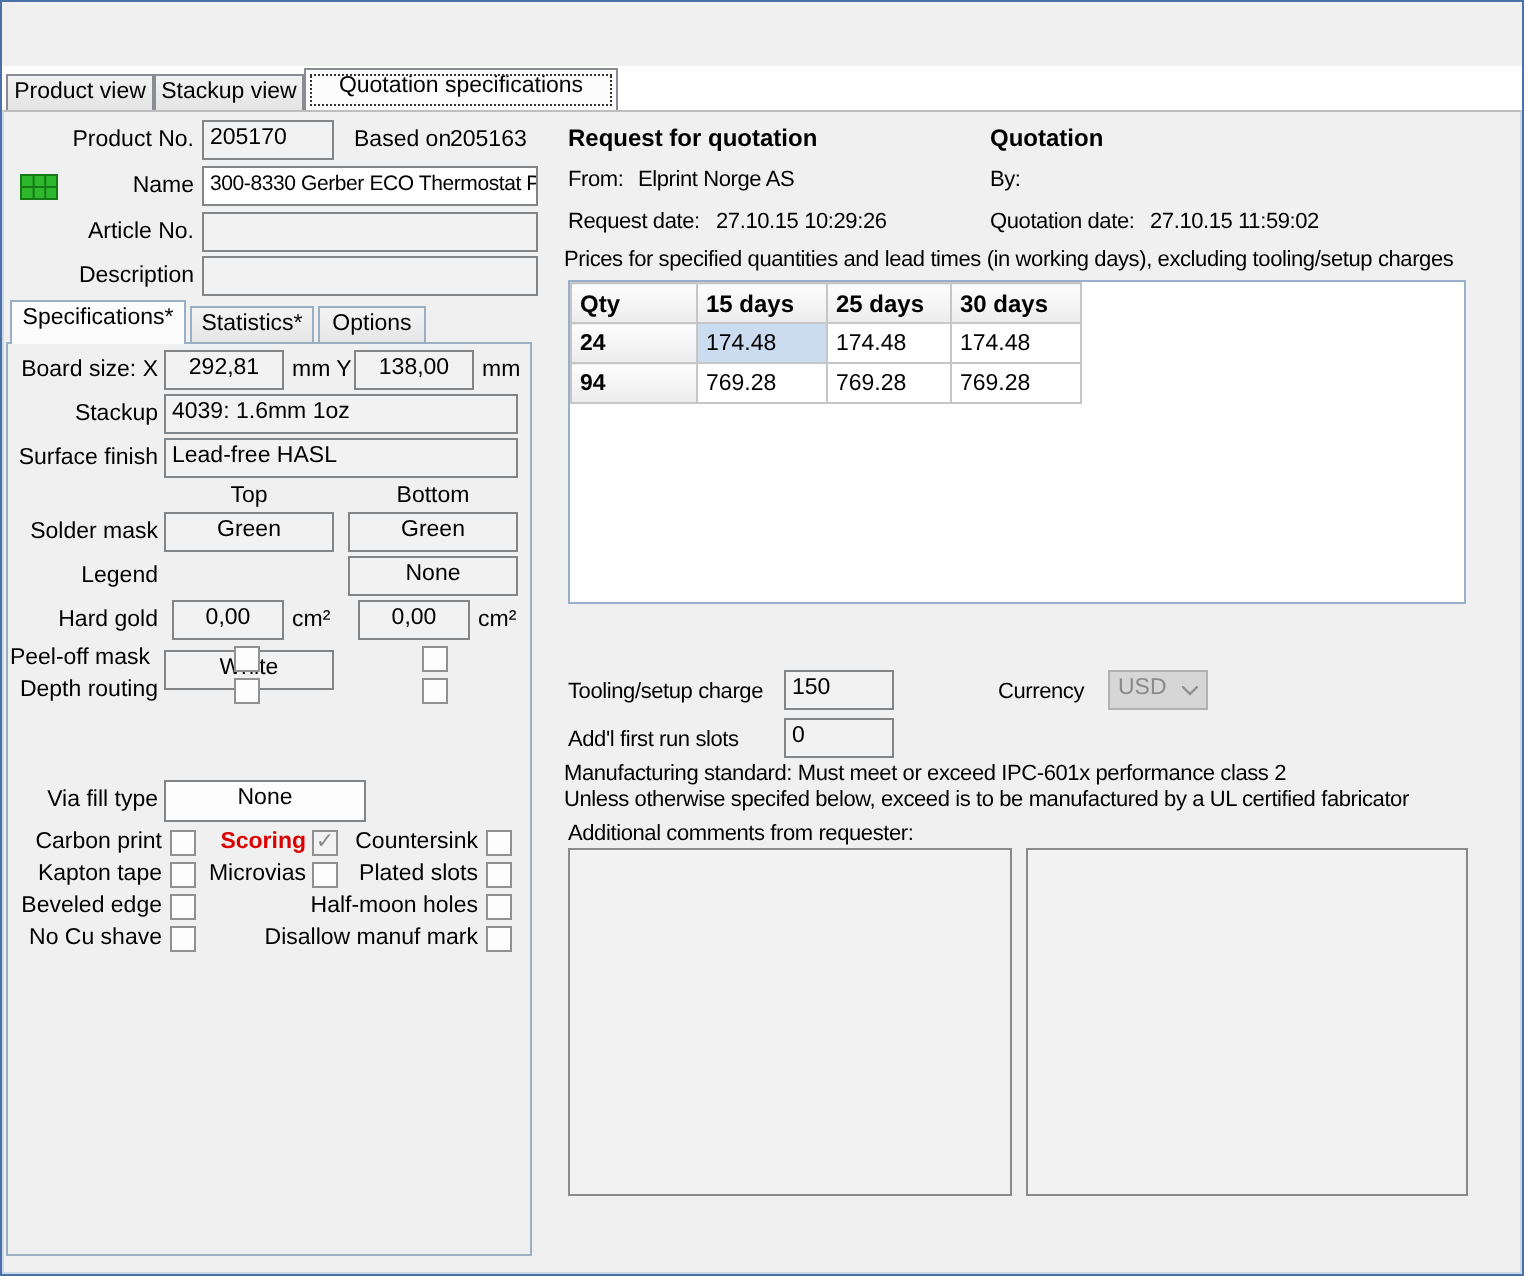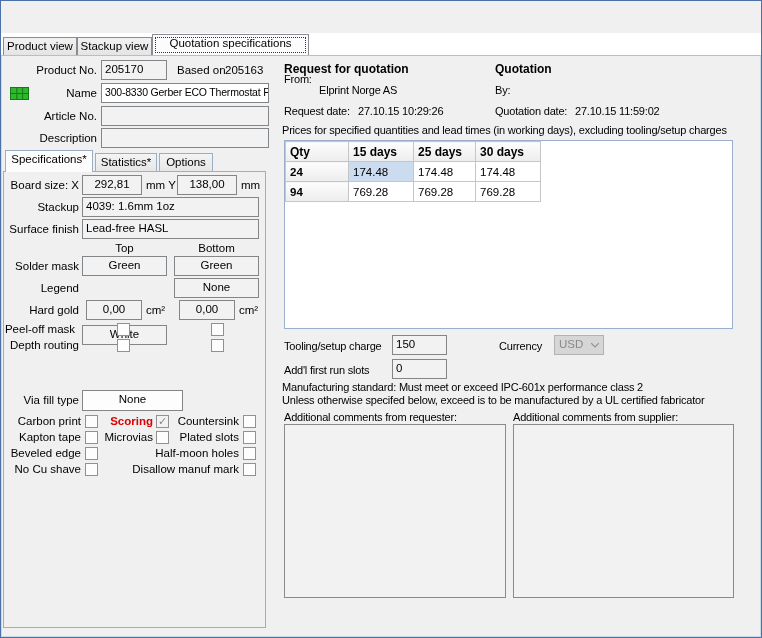--- a/index.html
+++ b/index.html
@@ -32,21 +32,21 @@
   .tb.white { background:#fff; }
   .tb.center { text-align:center; }
   .cb { position:absolute; width:13px; height:13px; border:1px solid #8f9193; background:#fdfdfd; font-size:11px; line-height:11px; text-align:center; color:#8a8a8a; }
   .cb.on::after { content:"✓"; }
   .red { color:var(--scoring-red,#d00); font-weight:bold; }
   
   .itab { position:absolute; font-size:11.5px; text-align:center; border:1px solid #9aafc4; border-bottom:none; background:linear-gradient(#f4f4f4,#e6e6e6); padding-top:2px; white-space:nowrap; }
   .itab.active { background:#fcfcfc; z-index:3; }
   .ipage { position:absolute; left:2px; top:170px; width:263px; height:457px; border:1px solid #9aafc4; background:#f0f0f0; }
   
-  .gridwrap { position:absolute; left:283px; top:139px; width:449px; height:189px; background:#fff; border:1px solid var(--table-border,#99b0cc); overflow:hidden; }
+  .gridwrap { position:absolute; left:283px; top:139px; width:449px; height:162px; background:#fff; border:1px solid var(--table-border,#99b0cc); overflow:hidden; }
   table.grid { border-collapse:collapse; font-size:11.5px; }
   table.grid th, table.grid td { border:1px solid #c6c6c6; height:20px; padding:1px 4px; text-align:left; vertical-align:middle; white-space:nowrap; }
   table.grid thead th { background:linear-gradient(#fdfdfd,#ececec); font-weight:bold; font-size:12px; }
   table.grid tbody th { background:linear-gradient(#fdfdfd,#ececec); font-weight:bold; }
   table.grid td { background:#fff; }
   table.grid td.sel { background:var(--selected-cell,#ccdcf0); }
   col.c0 { width:63px; } col.c1 { width:65px; } col.c2 { width:62px; } col.c3 { width:65px; }
   
   .rtxt { position:absolute; font-size:11px; letter-spacing:-0.2px; white-space:nowrap; }
   .rhead { position:absolute; font-size:12px; font-weight:bold; white-space:nowrap; }
@@ -152,21 +152,21 @@
   <span class="cb" style="left:242px;top:446px;"></span>
 
   <span class="lbl rlbl" style="left:0px;top:462px;width:80px;">No Cu shave</span>
   <span class="cb" style="left:84px;top:462px;"></span>
   <span class="lbl rlbl" style="left:100px;top:462px;width:138px;">Disallow manuf mark</span>
   <span class="cb" style="left:242px;top:462px;"></span>
 
   <span class="rhead" style="left:283px;top:61px;">Request for quotation</span>
   <span class="rhead" style="left:494px;top:61px;">Quotation</span>
 
-  <span class="rtxt" style="left:283px;top:72px;">From:</span>
+  <span class="rtxt" style="left:283px;top:83px;">From:</span>
   <span class="rtxt" style="left:318px;top:83px;">Elprint Norge AS</span>
   <span class="rtxt" style="left:494px;top:83px;">By:</span>
 
   <span class="rtxt" style="left:283px;top:104px;">Request date:</span>
   <span class="rtxt" style="left:357px;top:104px;">27.10.15 10:29:26</span>
   <span class="rtxt" style="left:494px;top:104px;">Quotation date:</span>
   <span class="rtxt" style="left:574px;top:104px;">27.10.15 11:59:02</span>
 
   <span class="rtxt" style="left:281px;top:123px;">Prices for specified quantities and lead times (in working days), excluding tooling/setup charges</span>
 
@@ -212,17 +212,16 @@
         <path d="M0 0 L4 4 L8 0" fill="none" stroke="#909090" stroke-width="1.2"></path>
       </svg>
   </div>
   <span class="rtxt" style="left:283px;top:363px;">Add'l first run slots</span>
   <div class="tb" style="left:391px;top:358px;width:55px;">0</div>
 
   <span class="rtxt" style="left:281px;top:380px;">Manufacturing standard: Must meet or exceed IPC-601x performance class 2</span>
   <span class="rtxt" style="left:281px;top:393px;">Unless otherwise specifed below, exceed is to be manufactured by a UL certified fabricator</span>
 
   <span class="rtxt" style="left:283px;top:410px;">Additional comments from requester:</span>
-  <span class="rtxt" style="left:512px;top:410px;">Additional comments from supplier:</span>
   <textarea class="area" style="left: 283px; width: 222px;" value=""></textarea>
   <textarea class="area" style="left: 512px; width: 221px;" value=""></textarea>
 
 </div>
 
 </body></html>

